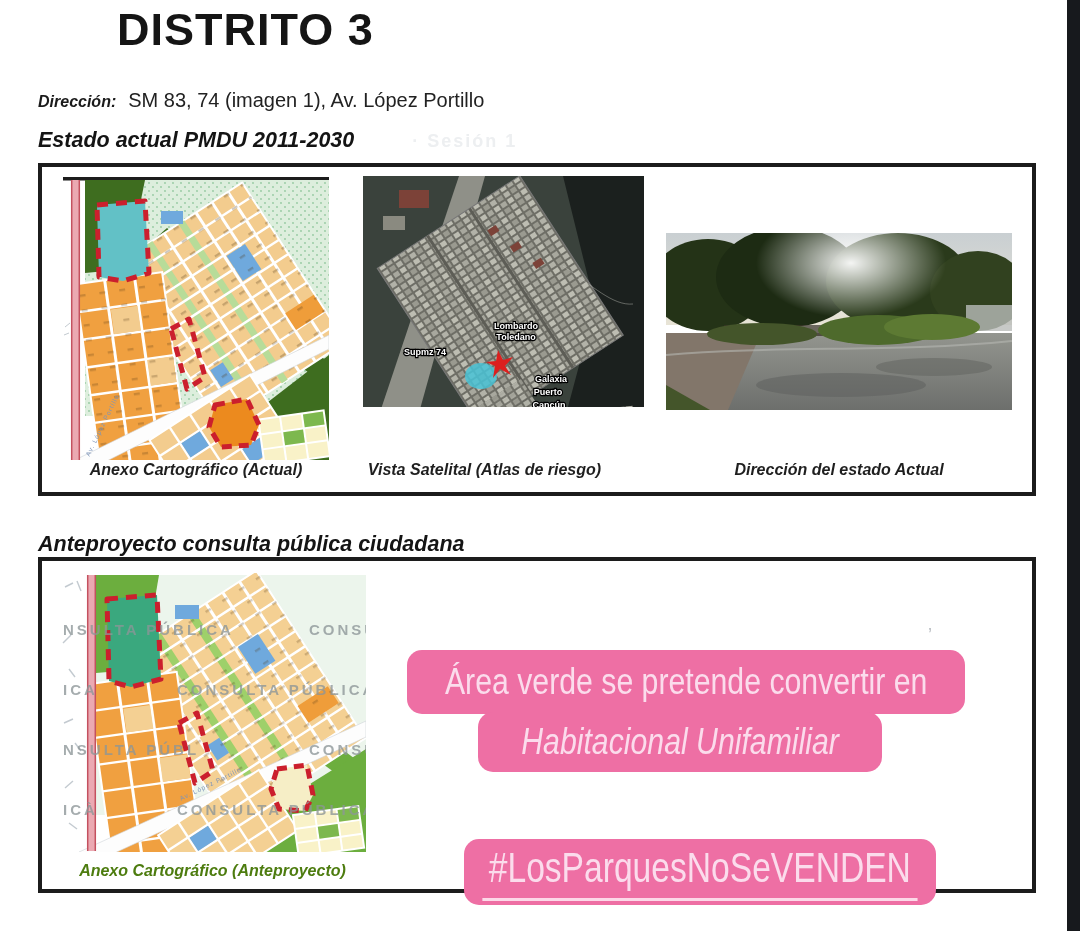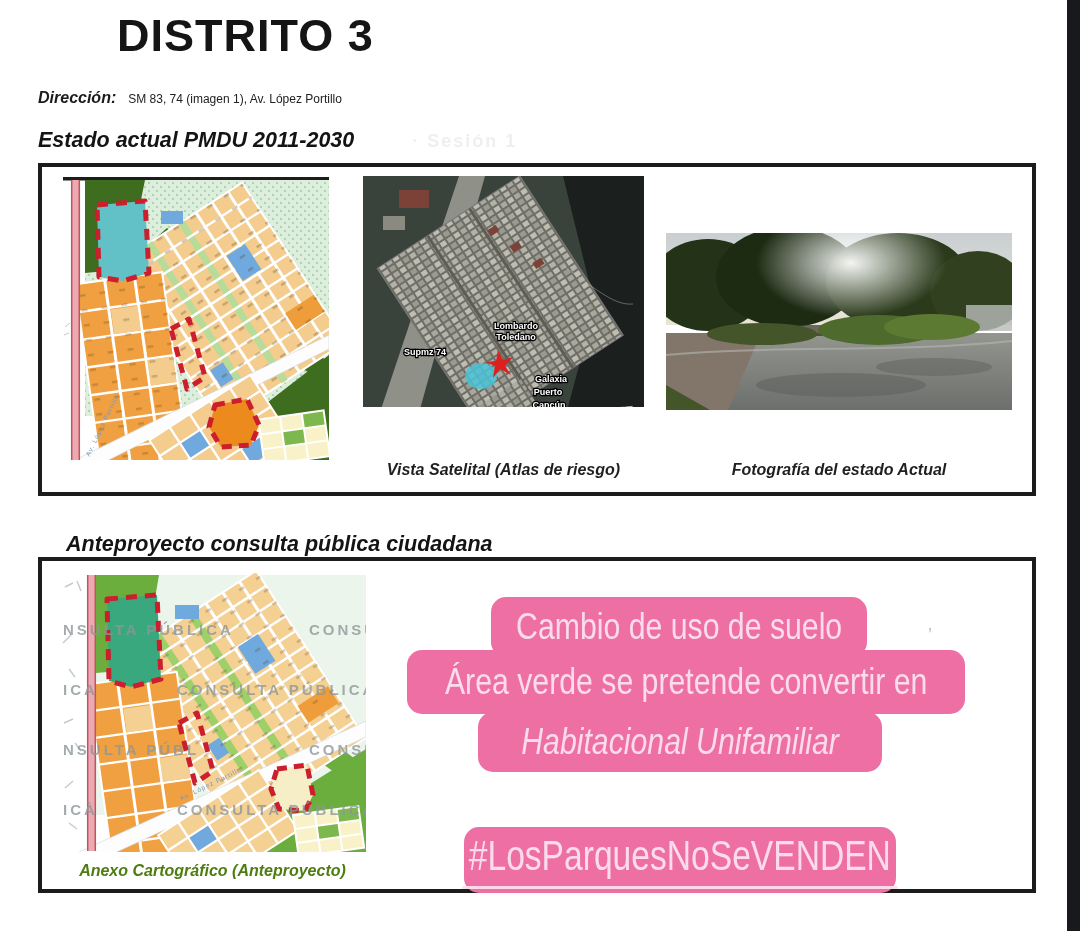--- a/index.html
+++ b/index.html
@@ -1,25 +1,25 @@
 <!DOCTYPE html>
 <html><head>
 <meta charset="utf-8">
 <style>
   html,body{margin:0;padding:0;background:#ffffff;}
   .page{position:relative;width:1080px;height:931px;background:#ffffff;overflow:hidden;
         font-family:"Liberation Sans",sans-serif;color:#1a1a1a;}
   .edge-strip{position:absolute;right:0;top:0;width:13px;height:931px;background:#17191d;}
-  .title{position:absolute;left:117px;top:10px;font-size:45px;font-weight:bold;letter-spacing:1px;
+  .title{position:absolute;left:117px;top:4px;font-size:45px;font-weight:bold;letter-spacing:1px;
          color:#151515;margin:0;}
   .addr-row{position:absolute;left:38px;top:89px;white-space:nowrap;}
   .addr-label{font-style:italic;font-weight:bold;font-size:16px;color:#1b1b1b;}
-  .addr-value{font-size:12px;color:#222;margin-left:12px;}
+  .addr-value{font-size:20px;color:#222;margin-left:12px;}
   .sec-heading{position:absolute;left:38px;font-style:italic;font-weight:bold;font-size:21.5px;color:#141414;white-space:nowrap;}
-  .h1{top:128px;} .h2{top:532px;margin-left:28px;}
+  .h1{top:128px;} .h2{top:532px;}
   .sec-watermark{margin-left:58px;font-size:18px;font-weight:bold;color:#edeff1;letter-spacing:2px;font-style:normal;}
   .frame{position:absolute;left:38px;width:998px;background:#fff;border:4px solid #1c1c1c;box-sizing:border-box;}
   .frame1{top:163px;height:333px;}
   .frame2{top:557px;height:336px;}
   .fig{position:absolute;overflow:hidden;}
   .fig svg{display:block;}
   .cap{position:absolute;top:294px;text-align:center;font-style:italic;font-weight:bold;
        font-size:16px;color:#1f1f1f;}
   .cap4{position:absolute;top:301px;text-align:center;font-style:italic;font-weight:bold;font-size:16px;color:#4d7c0f;}
   .ov{position:absolute;background:#ee6fa4;border-radius:15px;display:flex;align-items:center;justify-content:center;}
@@ -235,22 +235,23 @@
         <ellipse cx="212" cy="97" rx="60" ry="15" fill="#4e6a2c"></ellipse>
         <ellipse cx="266" cy="94" rx="48" ry="13" fill="#5d7a33"></ellipse>
         <ellipse cx="96" cy="101" rx="55" ry="11" fill="#44552a"></ellipse>
         <path d="M0,122 C110,112 230,120 346,108" stroke="#b5b7b2" stroke-width="2" fill="none" opacity=".6"></path>
         <ellipse cx="175" cy="152" rx="85" ry="12" fill="#5f615e" opacity=".55"></ellipse>
         <ellipse cx="268" cy="134" rx="58" ry="9" fill="#5f615e" opacity=".5"></ellipse>
         <polygon points="0,152 44,177 0,177" fill="#44552a"></polygon>
       </svg>
     </div>
 
-    <div class="cap" style="left:321px;width:281px;text-align:center;">Vista Satelital (Atlas de riesgo)</div>
-    <div class="cap" style="left:624px;width:346px;">Fotografía del estado Actual</div>
+    <div class="cap" style="left:21px;width:266px;">Anexo Cartográfico (Actual)</div>
+    <div class="cap" style="left:302px;width:281px;text-align:center;">Vista Satelital (Atlas de riesgo)</div>
+    <div class="cap" style="left:624px;width:346px;">Dirección del estado Actual</div>
   </div>
 
   <div class="sec-heading h2">Anteproyecto consulta pública ciudadana</div>
 
   <div class="frame frame2">
 
     <div class="fig" style="left:17px;top:12px;width:307px;height:279px;">
       <svg width="307" height="279" viewBox="0 0 307 279">
         <rect x="0" y="0" width="307" height="279" fill="#ffffff"></rect>
         <g stroke="#c3cad0" stroke-width="1.4">
@@ -360,29 +361,26 @@
         <text class="wm" x="118" y="122">CONSULTA PÚBLICA</text>
         <text class="wm" x="4" y="182">NSULTA PÚBL</text>
         <text class="wm" x="250" y="182">CONSU</text>
         <text class="wm" x="4" y="242">ICÀ</text>
         <text class="wm" x="118" y="242">CONSULTA PÚBLICA</text>
       </svg>
     </div>
 
     <div class="cap4" style="left:17px;width:307px;">Anexo Cartográfico (Anteproyecto)</div>
 
-    <div class="ov" style="left:449px;top:36px;width:376px;height:60px;">
-      <span class="ov-text">Cambio de uso de suelo</span>
-    </div>
     <div class="ov" style="left:365px;top:89px;width:558px;height:64px;">
       <span class="ov-text">Área verde se pretende convertir en</span>
     </div>
     <div class="ov" style="left:436px;top:151px;width:404px;height:60px;font-style:italic;">
       <span class="ov-text">Habitacional Unifamiliar</span>
     </div>
-    <div class="ov ov-hash" style="left:422px;top:266px;width:432px;height:66px;">
+    <div class="ov ov-hash" style="left:422px;top:278px;width:472px;height:66px;">
       <span class="ov-text">#LosParquesNoSeVENDEN</span>
     </div>
 
     <div class="stray">’</div>
   </div>
 
 </div>
 
 </body></html>

